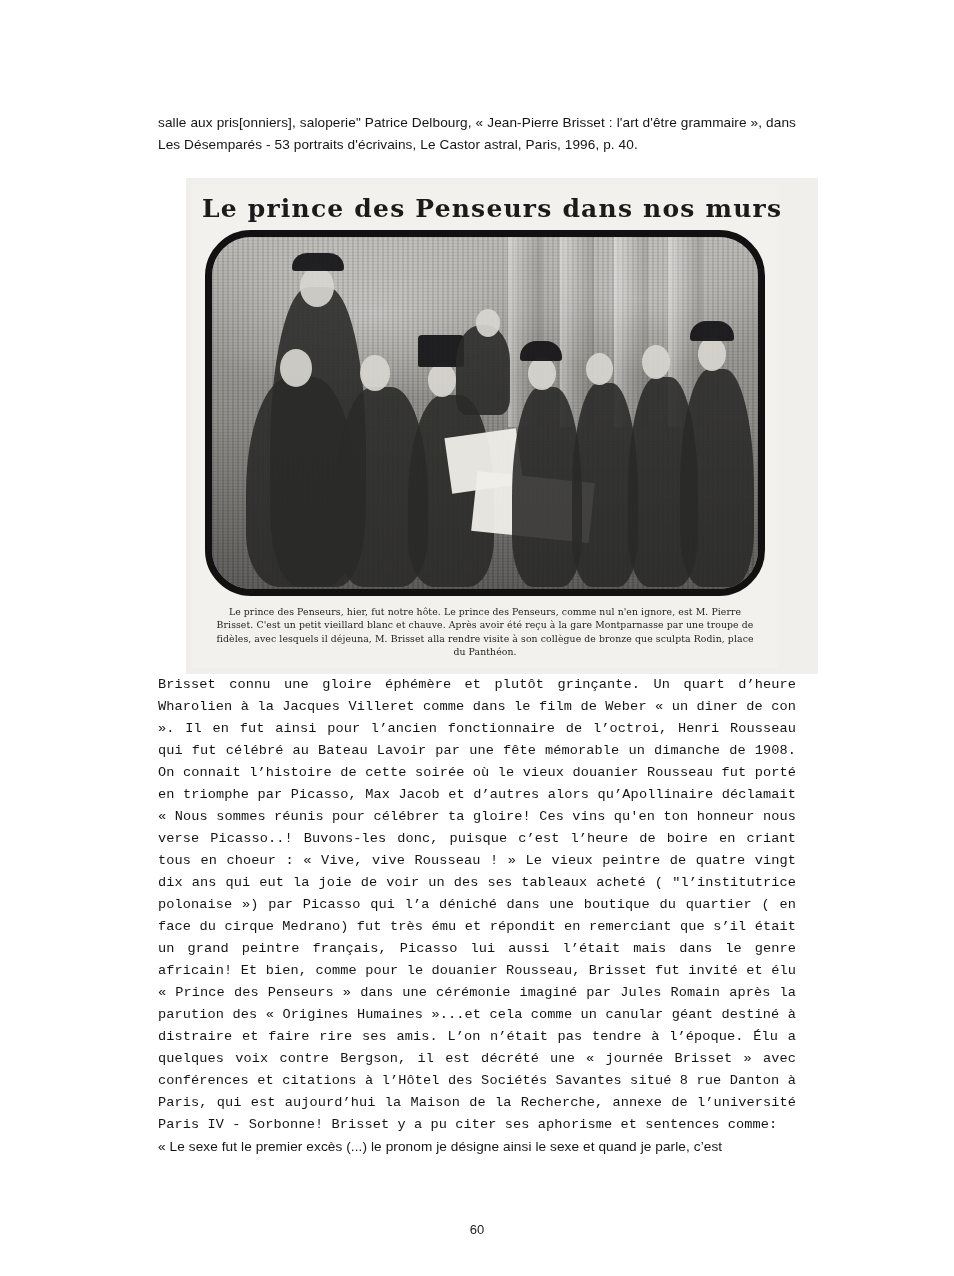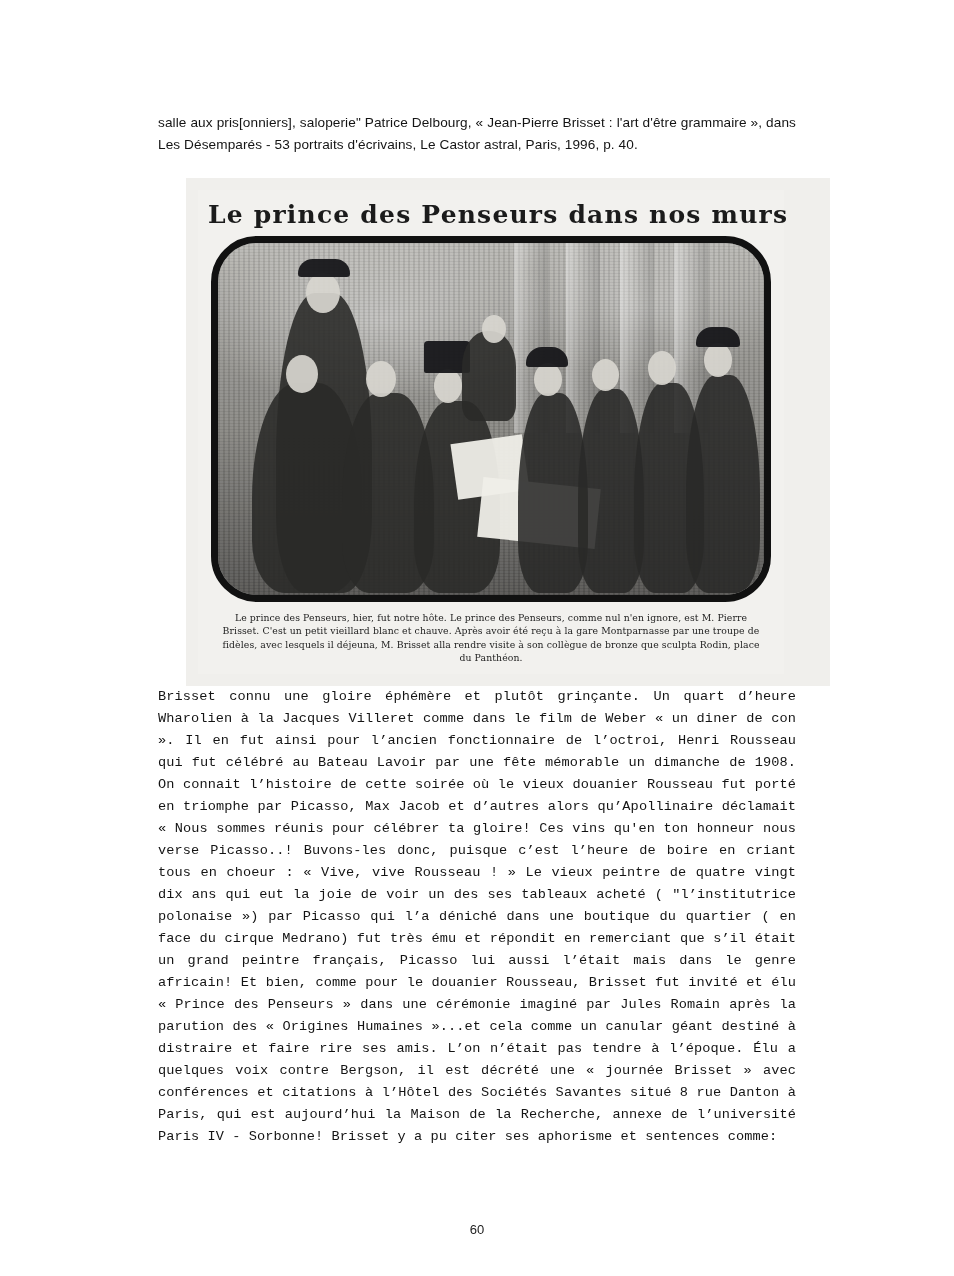--- a/index.html
+++ b/index.html
@@ -37,21 +37,21 @@
     color: #141414;
     letter-spacing: 0.1px;
   }
   p.body-text.top {
     margin-bottom: 0;
   }
   .figure {
     margin: 22px 0 0 28px;
     width: 620px;
     background: #f0efec;
-    padding: 12px;
+    padding: 6px;
     position: relative;
   }
   .clipping {
     width: 586px;
     background: #f2f1ee;
     position: relative;
     padding: 6px 0 10px 0;
     box-sizing: border-box;
   }
   .clip-headline {
@@ -211,16 +211,17 @@
             <div class="fig-head" style="left:264px; top:72px; width:24px; height:28px;"></div>
           </div>
         </div>
 
         <div class="clip-caption">Le prince des Penseurs, hier, fut notre hôte. Le prince des Penseurs, comme nul n'en ignore, est M. Pierre Brisset. C'est un petit vieillard blanc et chauve. Après avoir été reçu à la gare Montparnasse par une troupe de fidèles, avec lesquels il déjeuna, M. Brisset alla rendre visite à son collègue de bronze que sculpta Rodin, place du Panthéon.</div>
       </div>
     </div>
 
     <p class="body-text after-figure">Brisset connu une gloire éphémère et plutôt grinçante. Un quart d’heure Wharolien à la Jacques Villeret comme dans le film de Weber « un diner de con ». Il en fut ainsi pour l’ancien fonctionnaire de l’octroi, Henri Rousseau qui fut célébré au Bateau Lavoir par une fête mémorable un dimanche de 1908. On connait l’histoire de cette soirée où le vieux douanier Rousseau fut porté en triomphe par Picasso, Max Jacob et d’autres alors qu’Apollinaire déclamait  « Nous sommes réunis pour célébrer ta gloire! Ces vins qu'en ton honneur nous verse Picasso..! Buvons-les donc, puisque c’est l’heure de boire en criant tous en choeur : « Vive, vive Rousseau ! »  Le vieux peintre de quatre vingt dix ans qui eut la joie de voir un des ses tableaux acheté ( "l’institutrice polonaise ») par Picasso qui l’a déniché dans une boutique du quartier ( en face du cirque Medrano) fut très ému et répondit en remerciant que s’il était un grand peintre français, Picasso lui aussi l’était mais dans le genre africain!  Et bien, comme pour le douanier Rousseau, Brisset fut invité et élu «  Prince des Penseurs » dans une cérémonie imaginé par Jules Romain après la parution des « Origines Humaines »...et cela comme un canular géant destiné à distraire et faire rire ses amis. L’on n’était pas tendre à l’époque. Élu a quelques voix contre Bergson, il est décrété une « journée Brisset » avec conférences et citations à l’Hôtel des Sociétés Savantes situé 8 rue Danton à Paris, qui est aujourd’hui la Maison de la Recherche, annexe de l’université Paris IV - Sorbonne! Brisset y a pu citer ses aphorisme et sentences comme:</p>
 
+    <p class="body-text">« Le sexe fut le premier excès (...) le pronom je désigne ainsi le sexe et quand je parle, c’est</p>
   </div>
 
   <div class="page-number">60</div>
 </div>
 
 </body></html>

